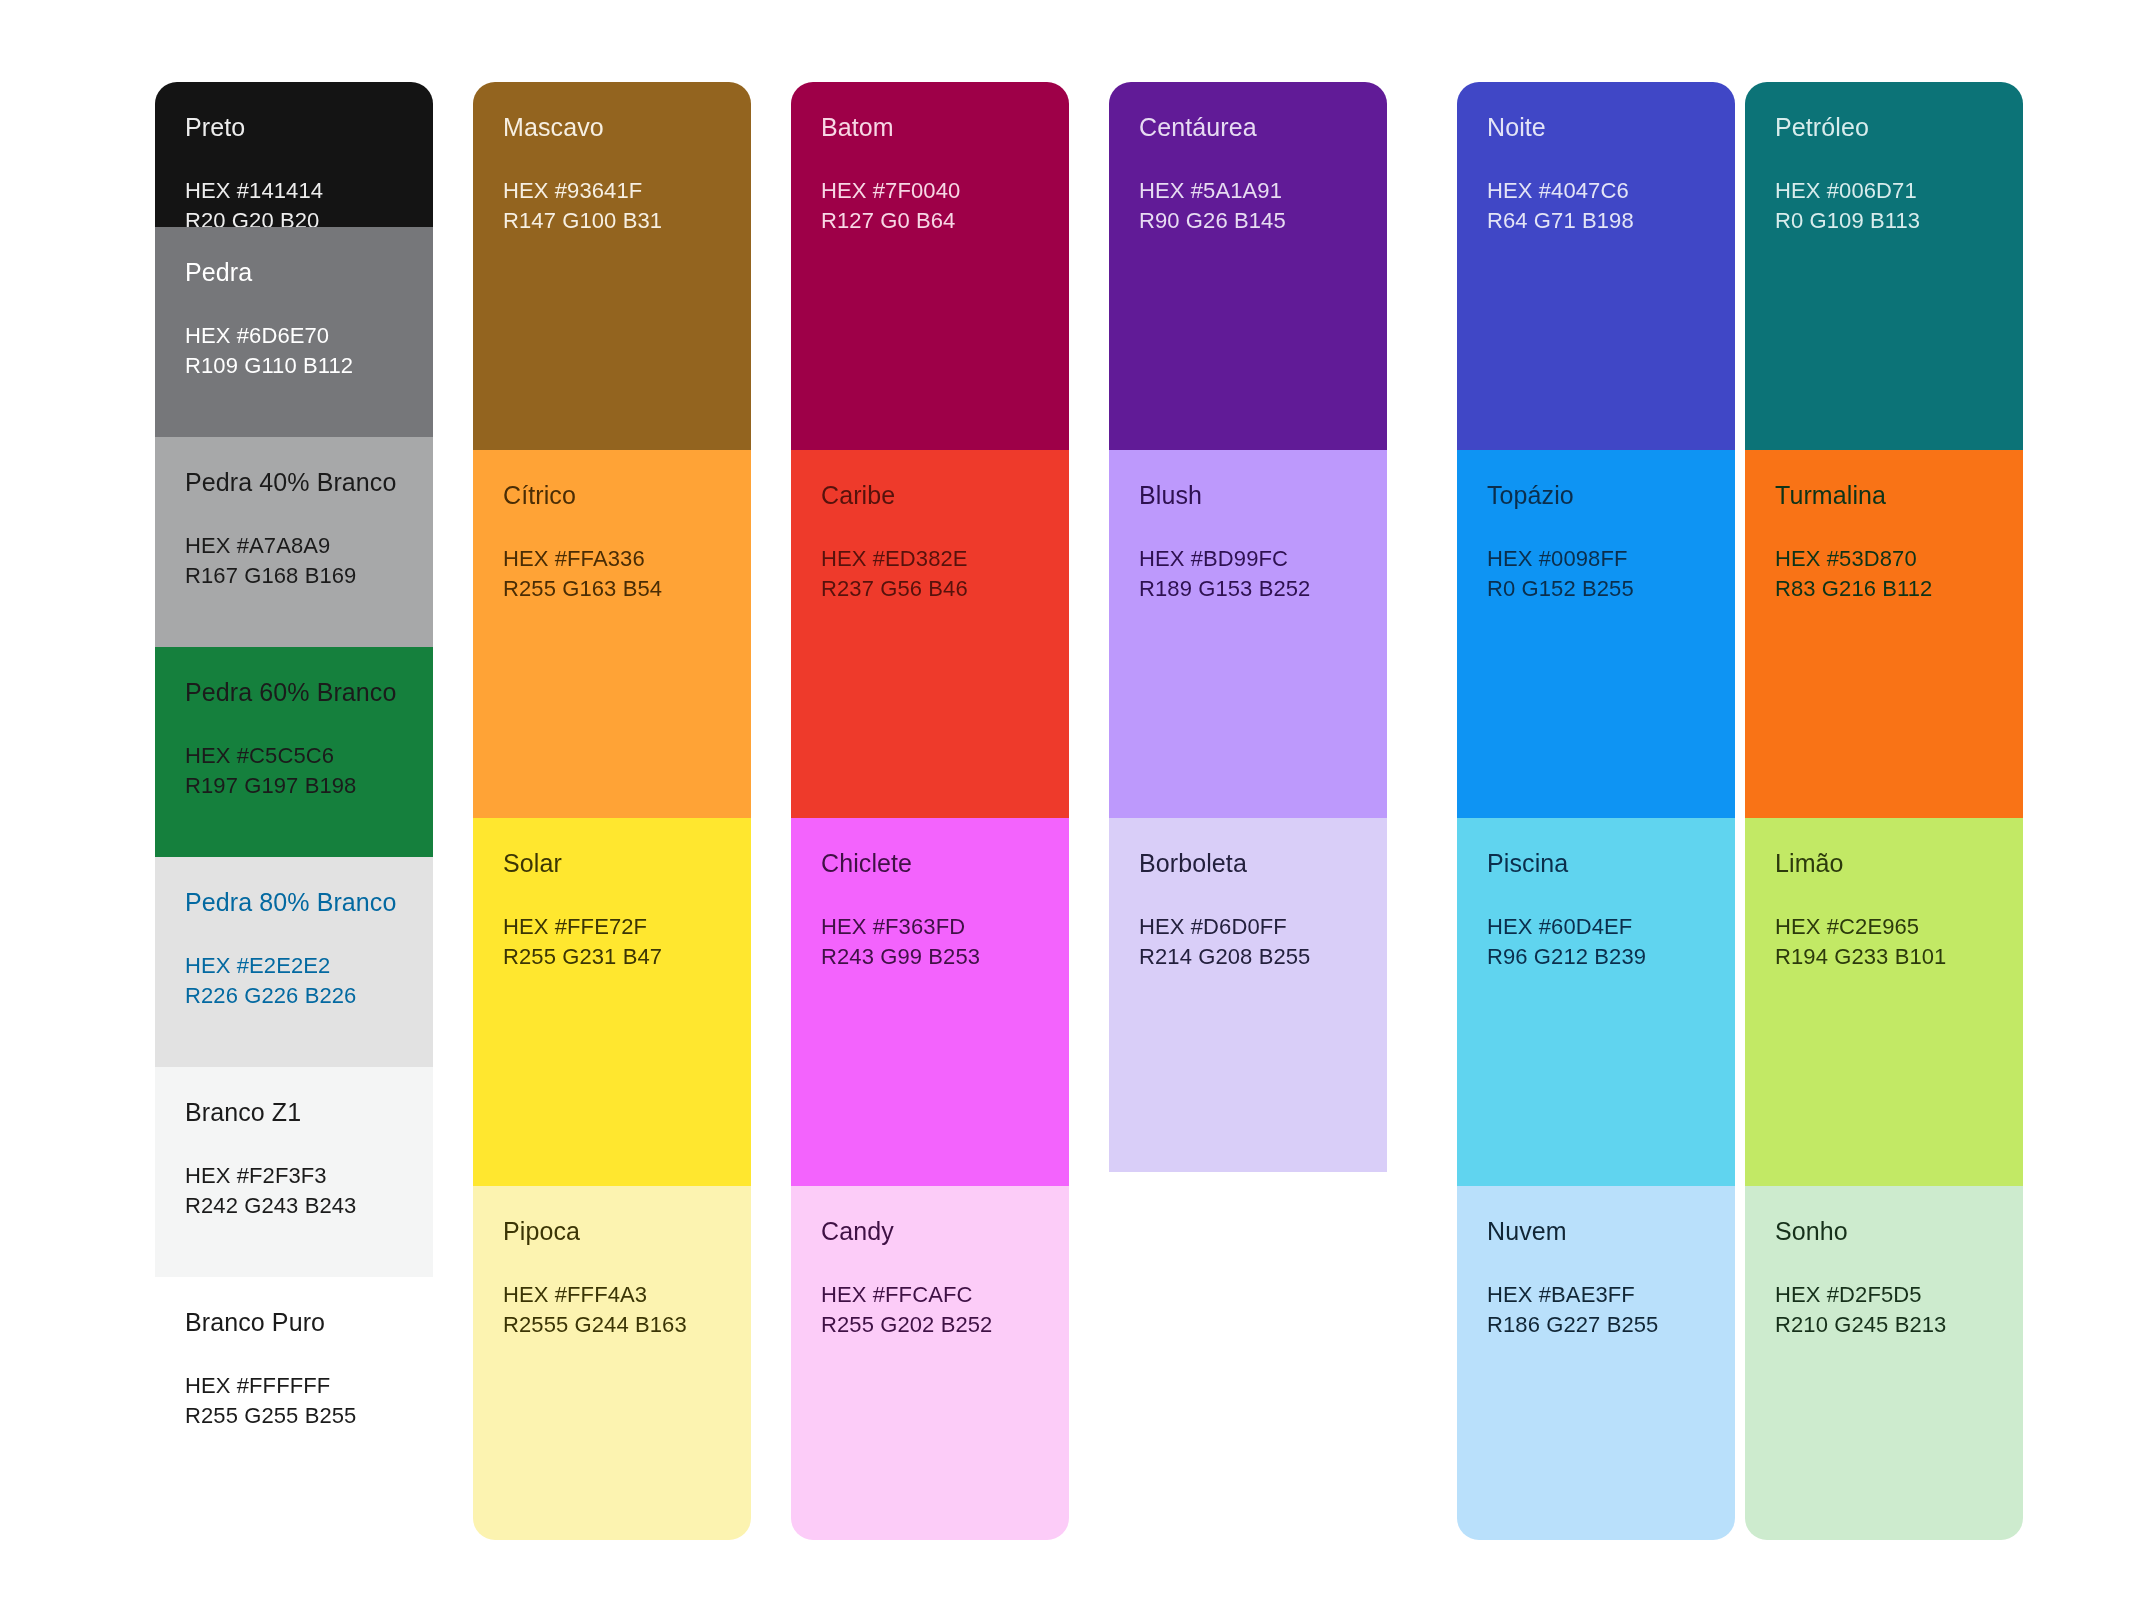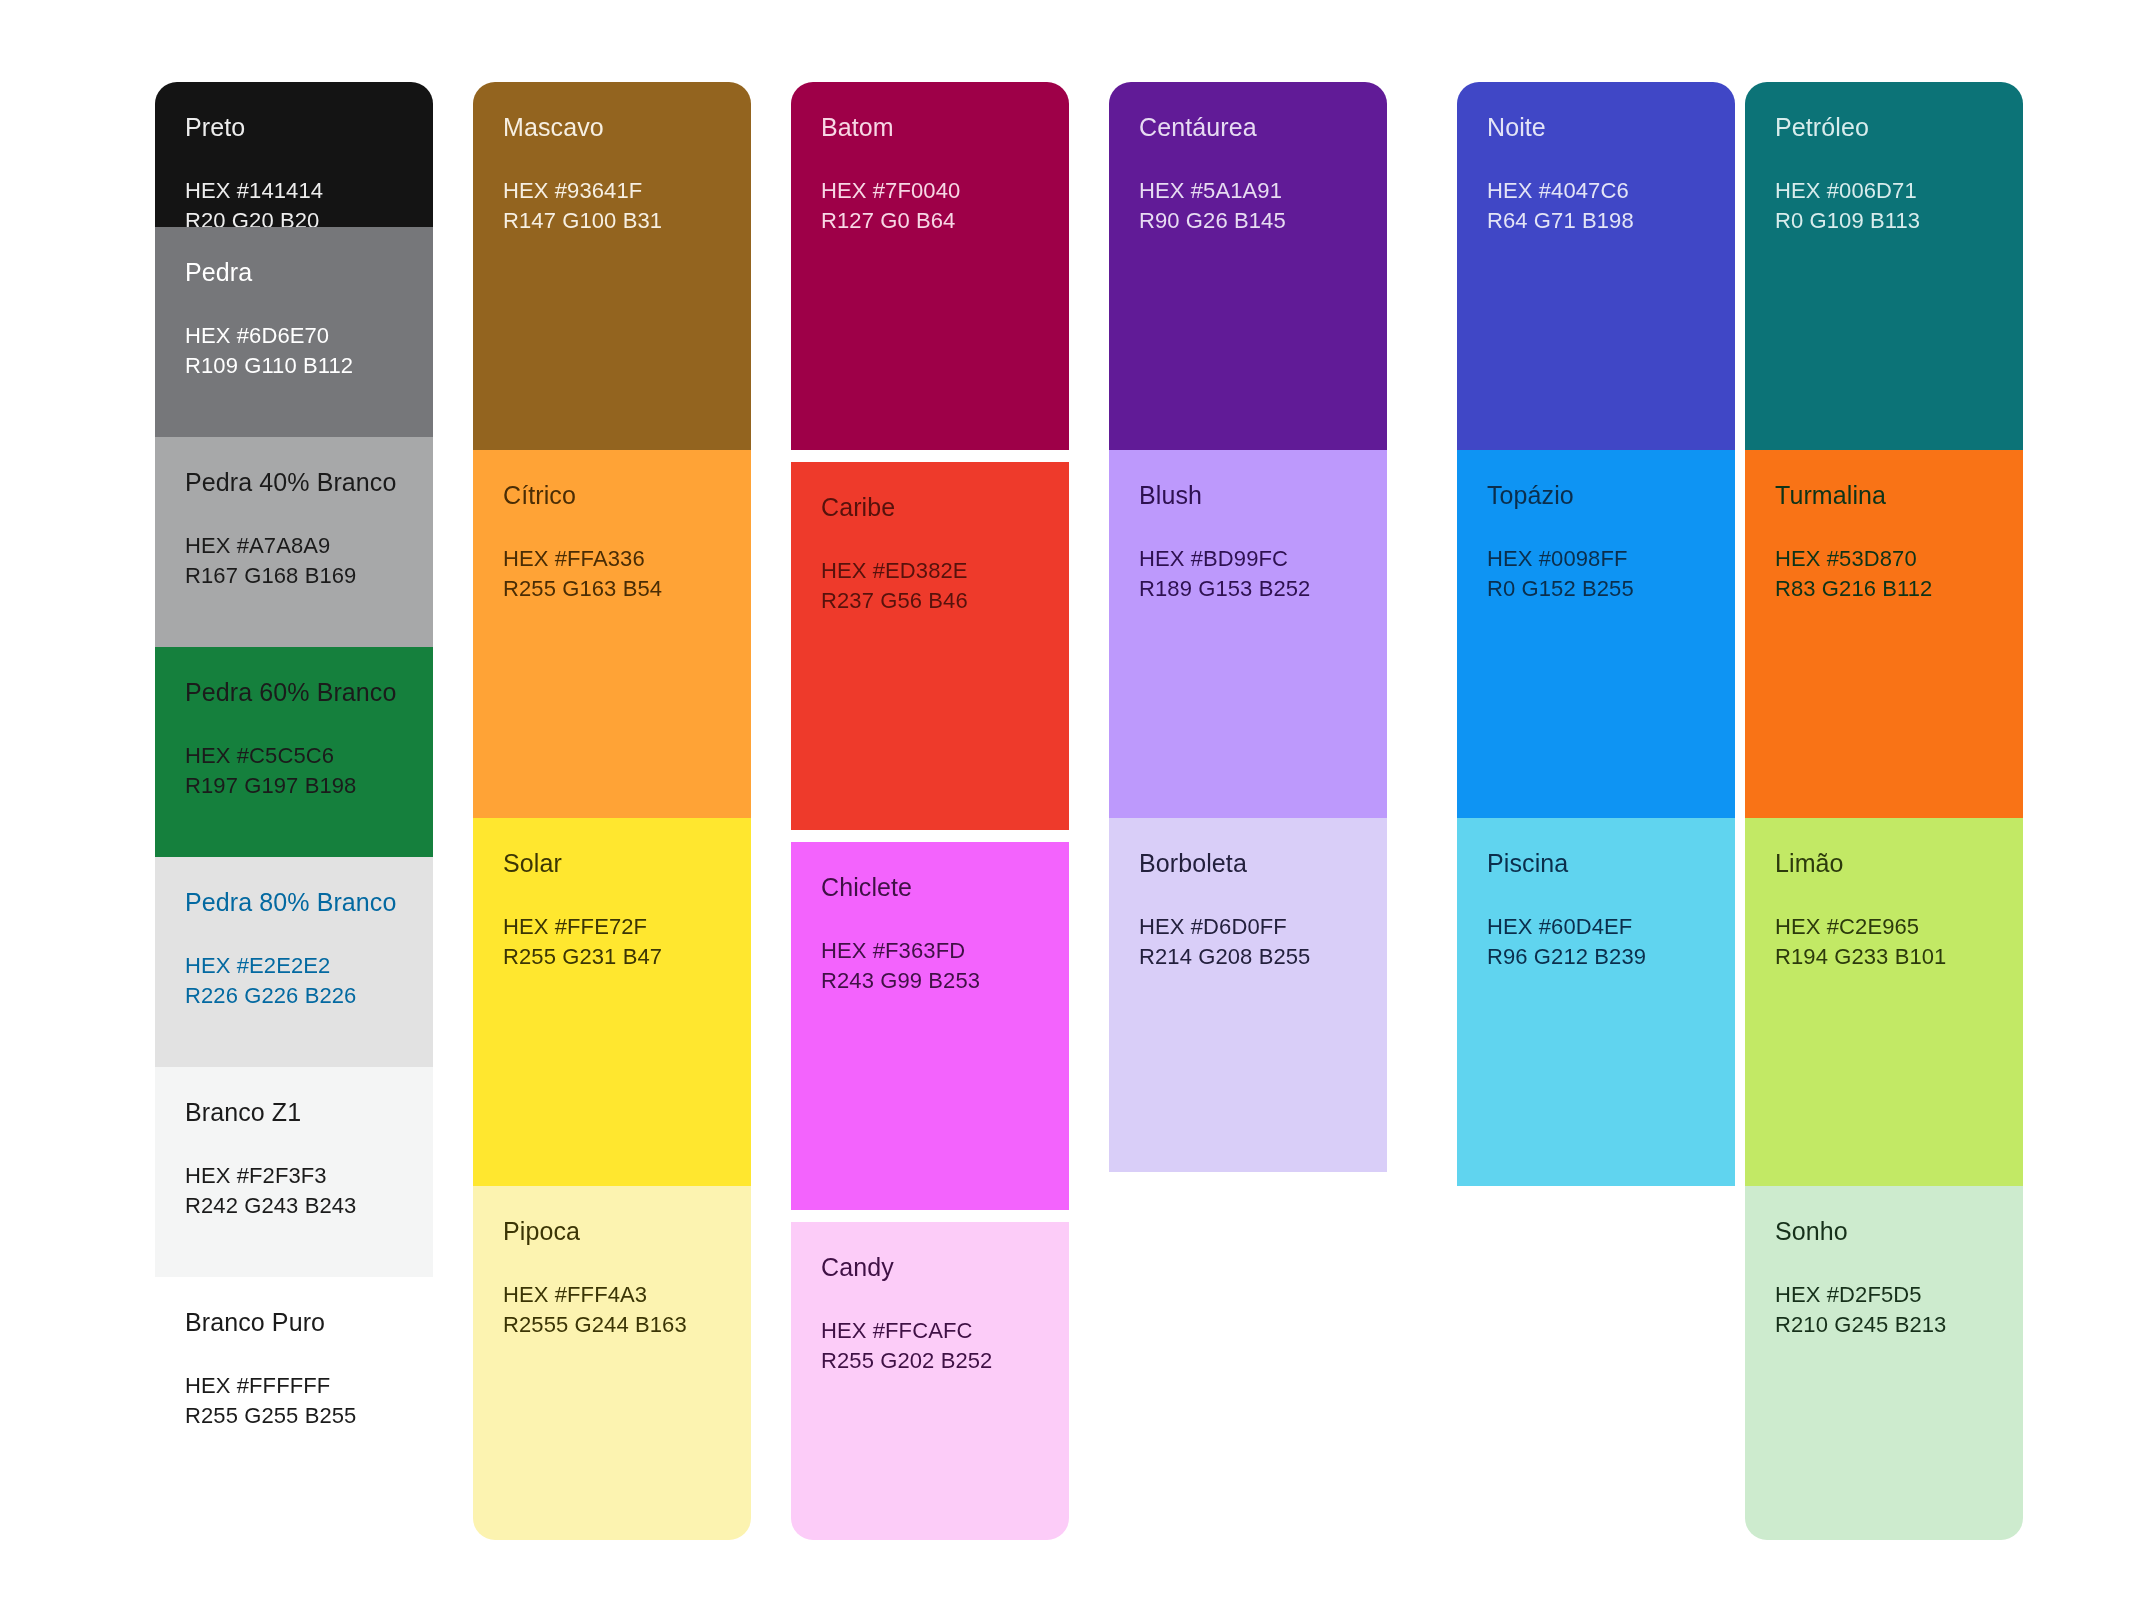--- a/index.html
+++ b/index.html
@@ -19,21 +19,21 @@
     top:82px;
     width:278px;
     height:1458px;
     border-radius:22px;
     overflow:hidden;
     display:flex;
     flex-direction:column;
   }
   .col-1{left:155px;}
   .col-2{left:473px;}
-  .col-3{left:791px;gap:12px;}
+  .col-3{left:791px;}
   .col-4{left:1109px;}
   .col-5{left:1409px;margin-left:48px;}
   .col-6{left:1745px;}
 
   .band{
     position:relative;
     box-sizing:border-box;
     padding:30px 30px 0 30px;
     overflow:hidden;
   }
@@ -163,20 +163,25 @@
       <div class="band" style="background: rgb(14, 148, 243); color: rgb(11, 46, 76); height: 368px; flex: 0 0 368px;">
         <p class="sw-name">Topázio</p>
         <p class="sw-hex">HEX #0098FF</p>
         <p class="sw-rgb">R0 G152 B255</p>
       </div>
       <div class="band" style="background: rgb(96, 212, 239); color: rgb(11, 46, 76); height: 368px; flex: 0 0 368px;">
         <p class="sw-name">Piscina</p>
         <p class="sw-hex">HEX #60D4EF</p>
         <p class="sw-rgb">R96 G212 B239</p>
       </div>
+      <div class="band" style="background: rgb(185, 224, 251); color: rgb(17, 38, 54); height: 354px; flex: 0 0 354px;">
+        <p class="sw-name">Nuvem</p>
+        <p class="sw-hex">HEX #BAE3FF</p>
+        <p class="sw-rgb">R186 G227 B255</p>
+      </div>
     </div>
     <div class="col col-6">
       <div class="band" style="background: rgb(12, 115, 119); color: rgb(216, 236, 236); height: 368px; flex: 0 0 368px;">
         <p class="sw-name">Petróleo</p>
         <p class="sw-hex">HEX #006D71</p>
         <p class="sw-rgb">R0 G109 B113</p>
       </div>
       <div class="band" style="background: #f97316; color: rgb(13, 51, 24); height: 368px; flex: 0 0 368px;">
         <p class="sw-name">Turmalina</p>
         <p class="sw-hex">HEX #53D870</p>

